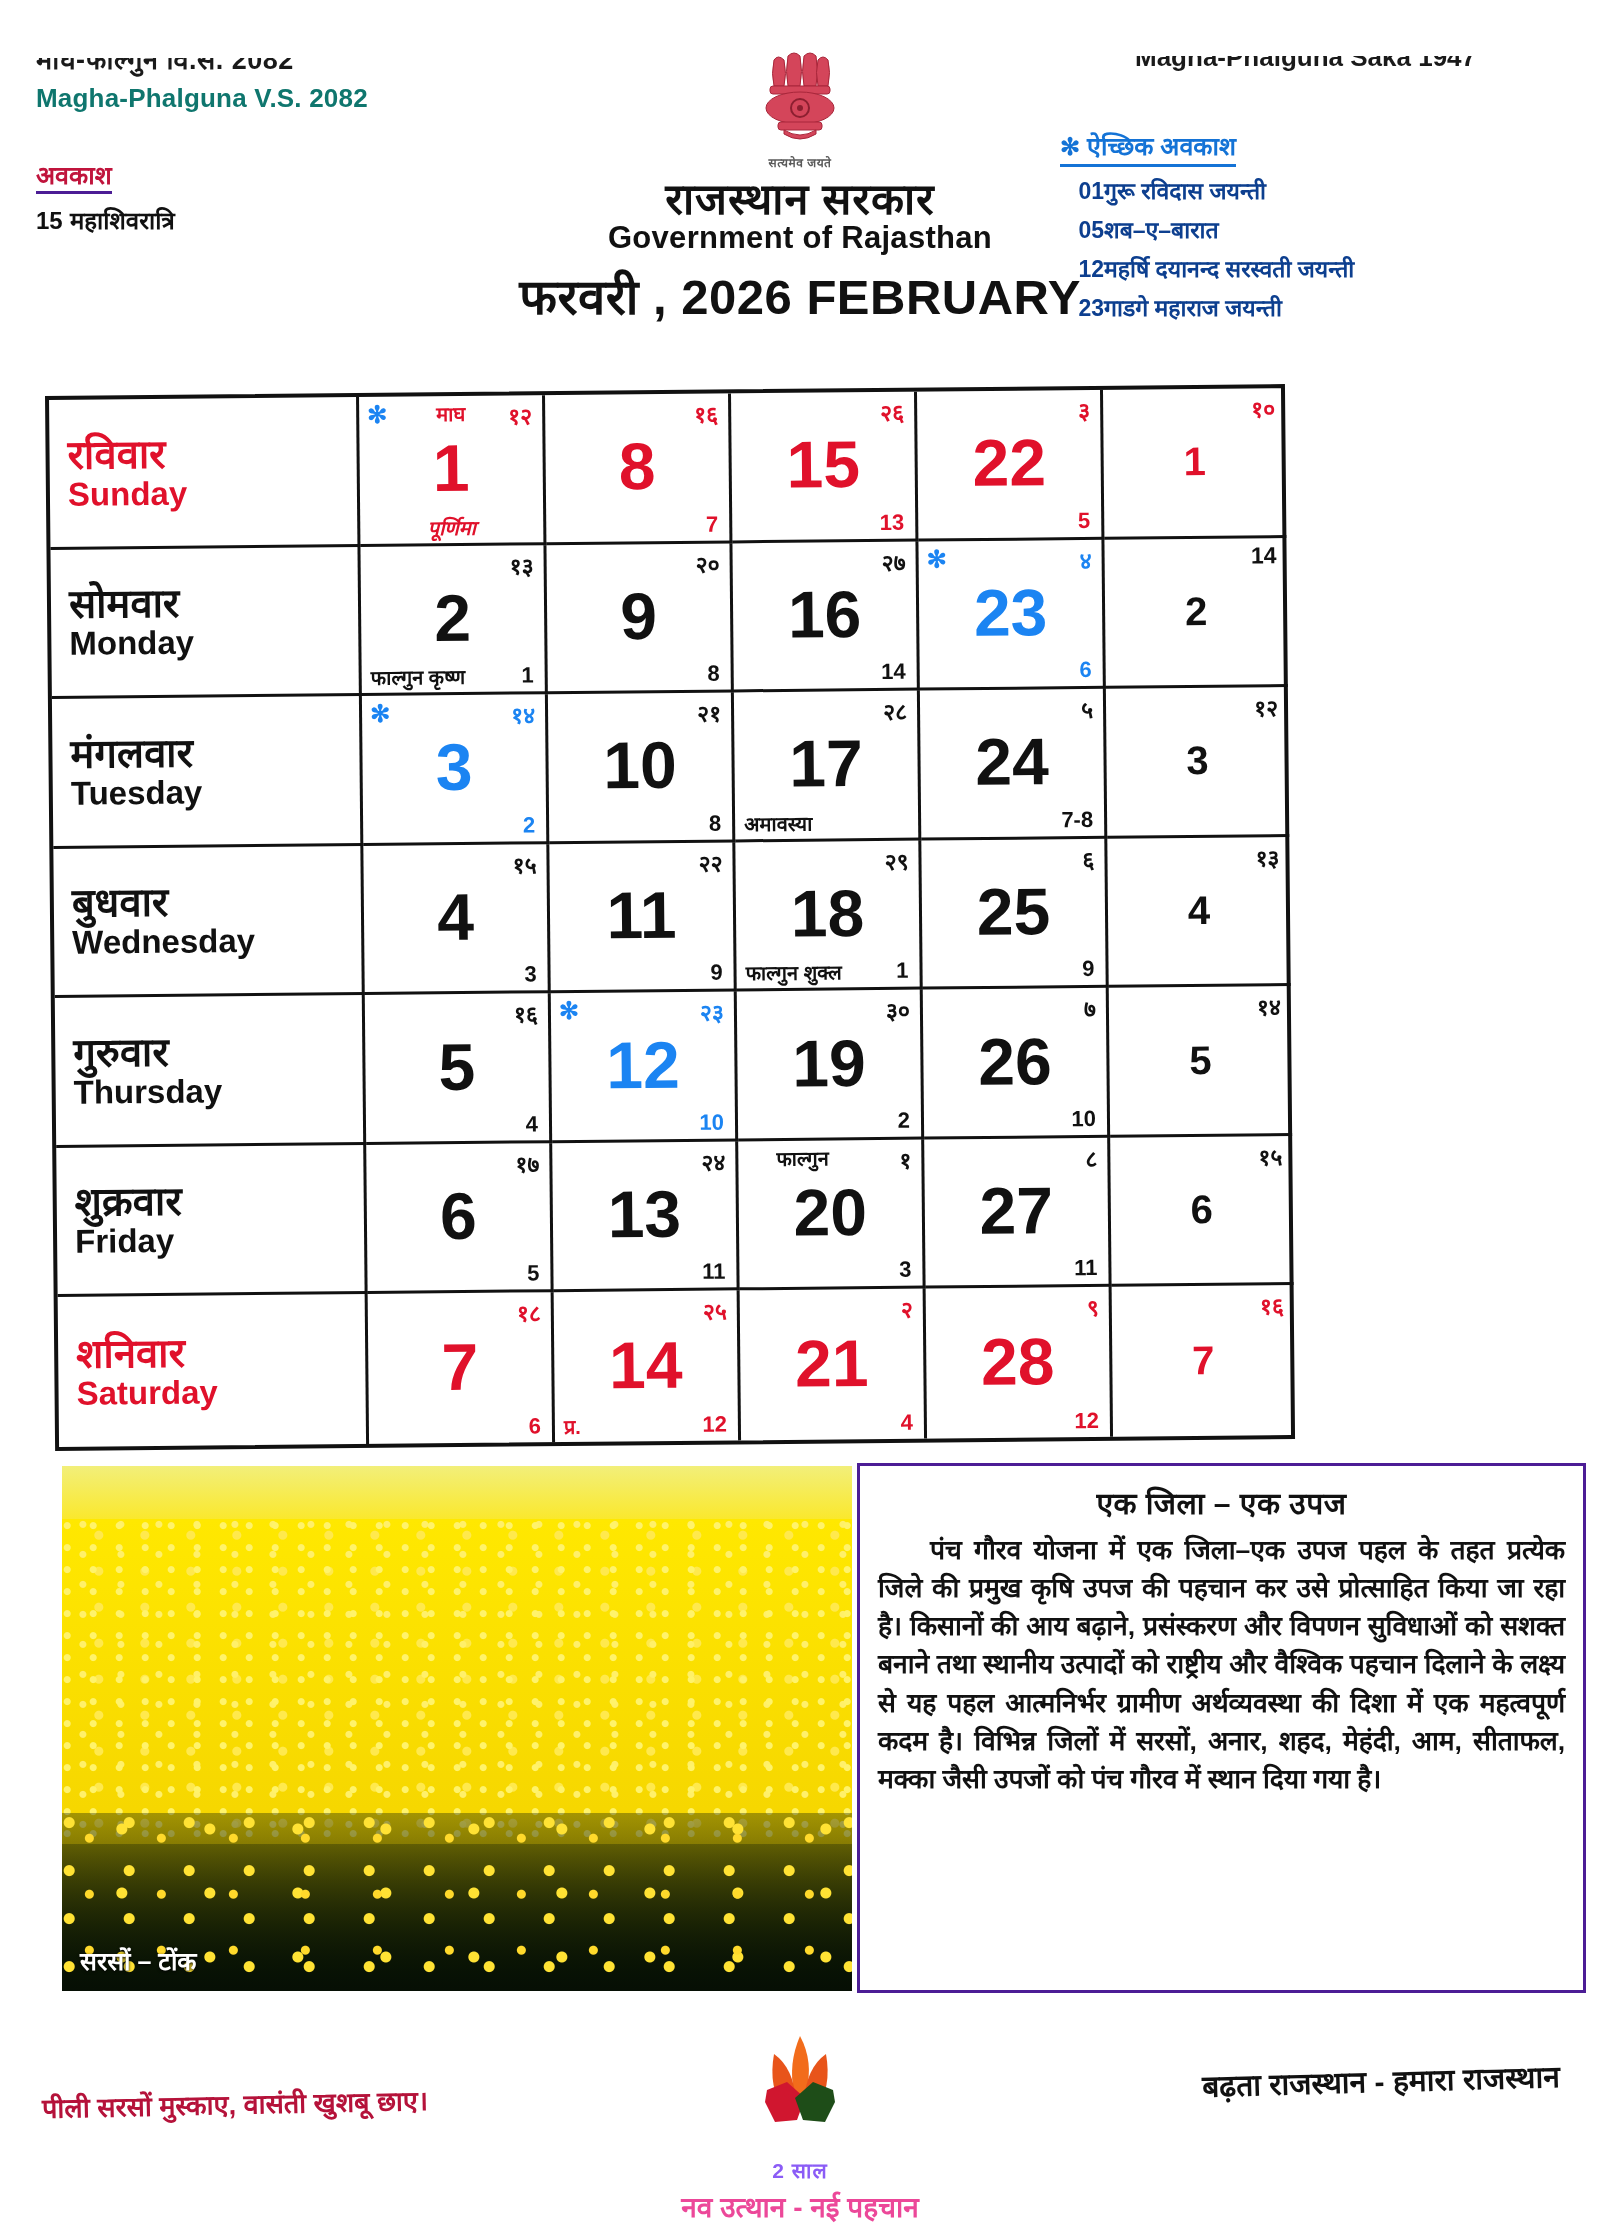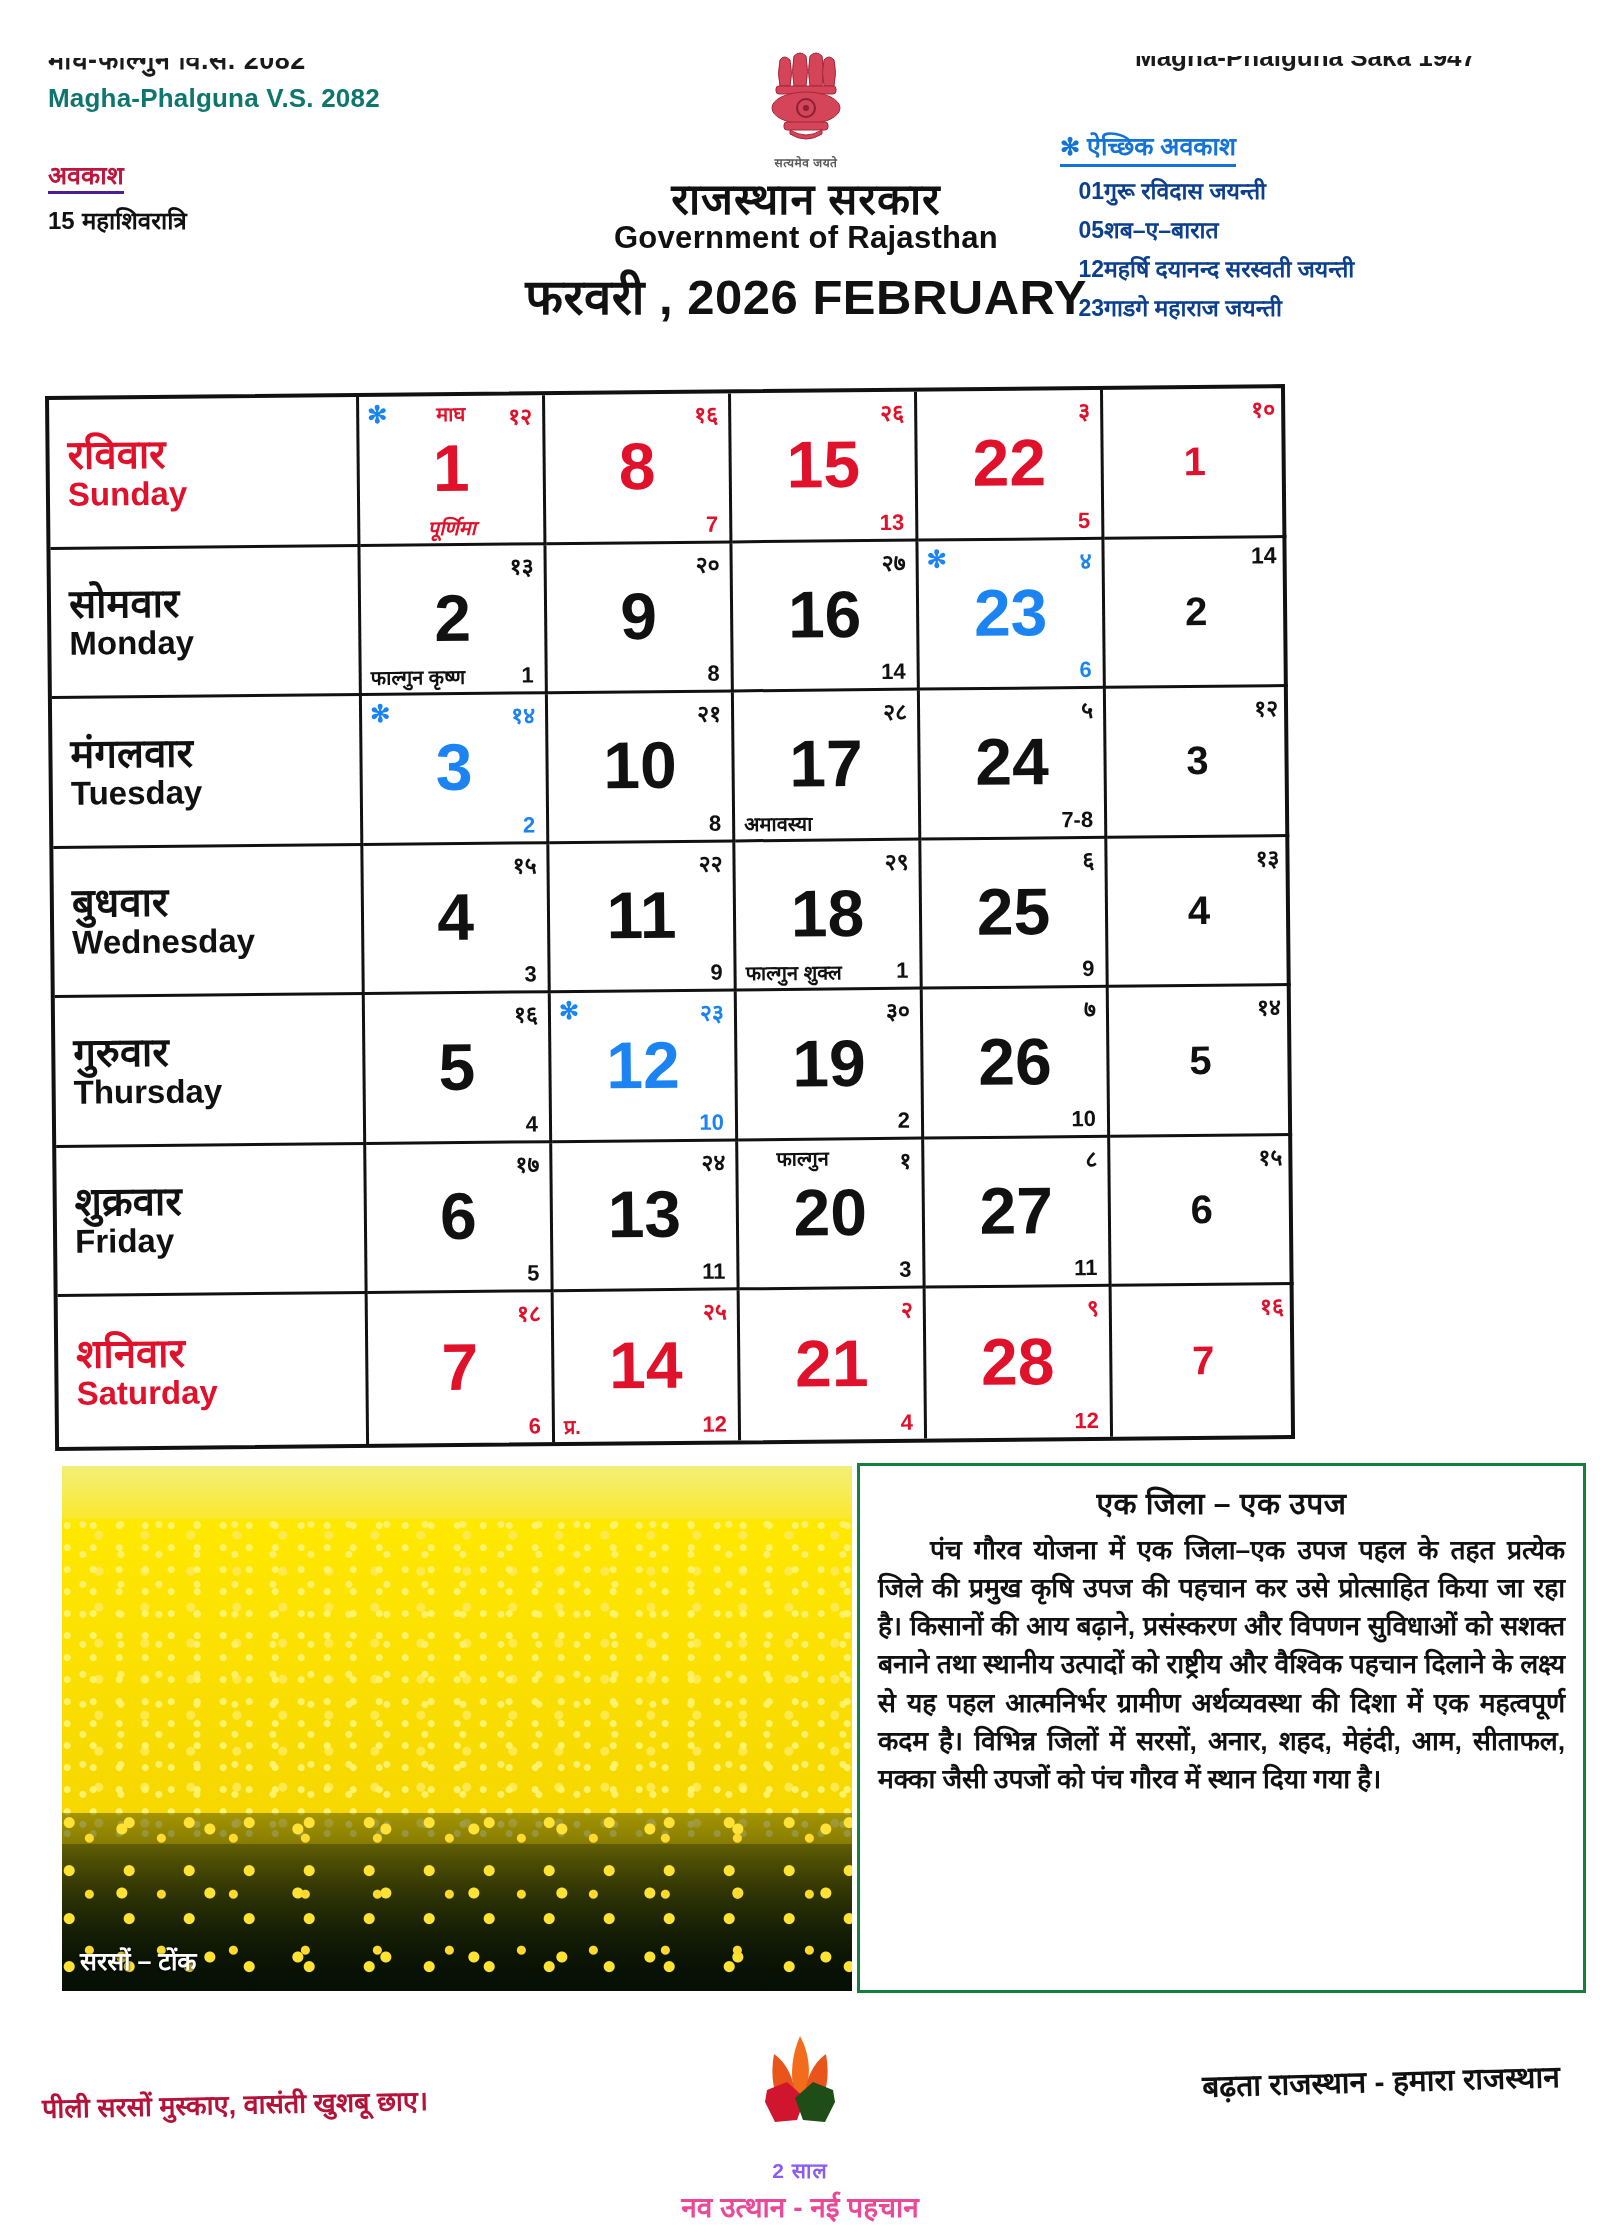--- a/index.html
+++ b/index.html
@@ -1,21 +1,21 @@
 <!DOCTYPE html>
 <html><head>
 <meta charset="utf-8">
 <style>
   html,body{margin:0;padding:0;background:#fff;}
   body{width:1600px;height:2231px;font-family:"Liberation Sans",sans-serif;color:#111;overflow:hidden;position:relative;}
 
   .page{position:relative;width:1600px;height:2231px;background:#fff;}
 
   
-  .header{position:relative;height:372px;margin-left:12px;}
+  .header{position:relative;height:372px;}
   .hdr-left{position:absolute;left:36px;top:58px;width:420px;}
   .vs-hindi-clip{height:22px;overflow:hidden;position:relative;}
   .vs-hindi{position:absolute;top:-18px;left:0;font-family:"Liberation Sans",sans-serif;font-weight:bold;font-size:27px;letter-spacing:.5px;color:#1a1a1a;white-space:nowrap;}
   .vs-eng{font-weight:bold;font-size:26px;letter-spacing:.2px;margin-top:3px;color:#0f766e;white-space:nowrap;}
   .holi-title{margin-top:48px;font-weight:bold;font-size:25px;color:#c0143c;border-bottom:3px solid #4c1d95;display:inline-block;padding-bottom:1px;line-height:1.1;}
   .holi-row{margin-top:9px;font-size:24px;font-weight:bold;color:#111;white-space:nowrap;}
   .holi-row .d{display:inline-block;min-width:34px;}
 
   .hdr-center{position:absolute;left:0;right:0;top:52px;text-align:center;}
   .emblem{width:92px;height:104px;margin:0 auto;position:relative;}
@@ -73,21 +73,21 @@
                     linear-gradient(#ffe800,#f5d500);
          background-size:26px 22px,38px 30px,46px 36px,100% 100%;}
   .photo .dark{position:absolute;left:0;bottom:0;width:100%;height:34%;
          background:radial-gradient(circle at 12% 20%, #ffe234 0 5px, transparent 6px),
                     radial-gradient(circle at 38% 45%, #ffd92b 0 4px, transparent 5px),
                     radial-gradient(circle at 68% 25%, #ffe234 0 5px, transparent 6px),
                     linear-gradient(rgba(10,25,5,.35),#060f04);
          background-size:60px 48px,72px 56px,88px 64px,100% 100%;}
   .caption{position:absolute;left:18px;bottom:14px;color:#fff;font-size:25px;font-weight:bold;text-shadow:0 1px 3px #000;}
 
-  .article{position:absolute;left:795px;top:-3px;width:729px;height:530px;border:3px solid #15803d;box-sizing:border-box;padding:16px 18px 8px 18px;background:#fff;}
+  .article{position:absolute;left:795px;top:-3px;width:729px;height:530px;border:3px solid #4c1d95;box-sizing:border-box;padding:16px 18px 8px 18px;background:#fff;}
   .art-title{text-align:center;font-size:30px;font-weight:bold;margin-bottom:8px;letter-spacing:.5px;}
   .art-body{font-size:26.5px;font-weight:bold;line-height:1.44;text-align:justify;text-indent:52px;letter-spacing:-0.1px;}
 
   
   .footer{position:absolute;left:0;top:2030px;width:1600px;height:201px;}
   .slogan-left{position:absolute;left:42px;top:55px;font-size:27px;font-weight:bold;color:#b5123a;transform:rotate(-1.2deg);}
   .logo{position:absolute;left:50%;transform:translateX(-50%);top:2px;text-align:center;width:320px;}
   .logo svg{display:block;margin:0 auto;}
   .logo-2saal{font-size:21px;font-weight:bold;color:#8b5cf6;margin-top:-4px;letter-spacing:1px;}
   .logo-tag{font-size:28px;font-weight:bold;color:#ec4899;margin-top:3px;}

